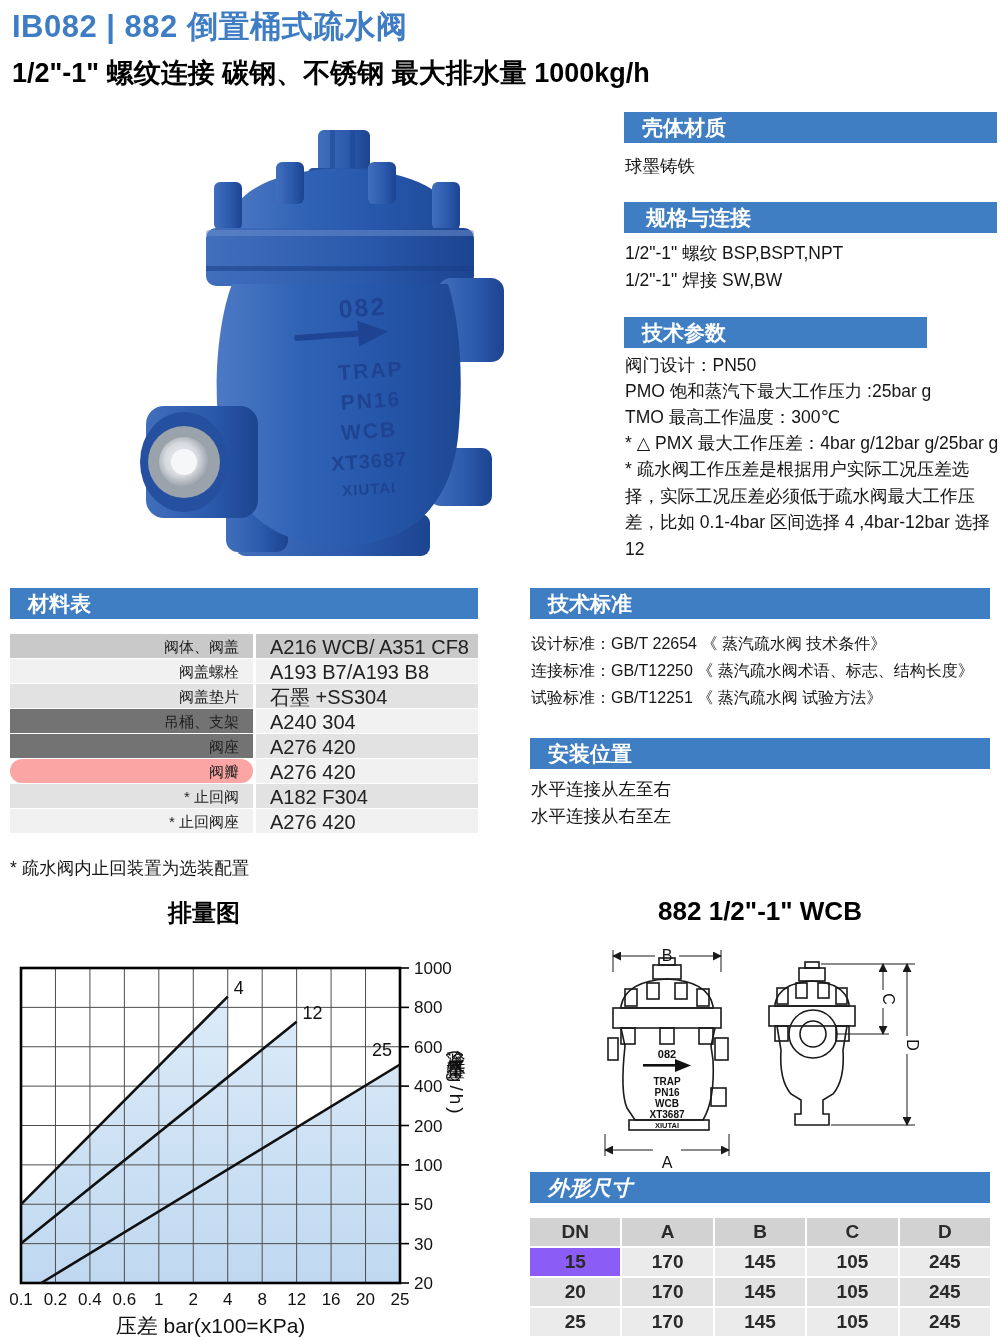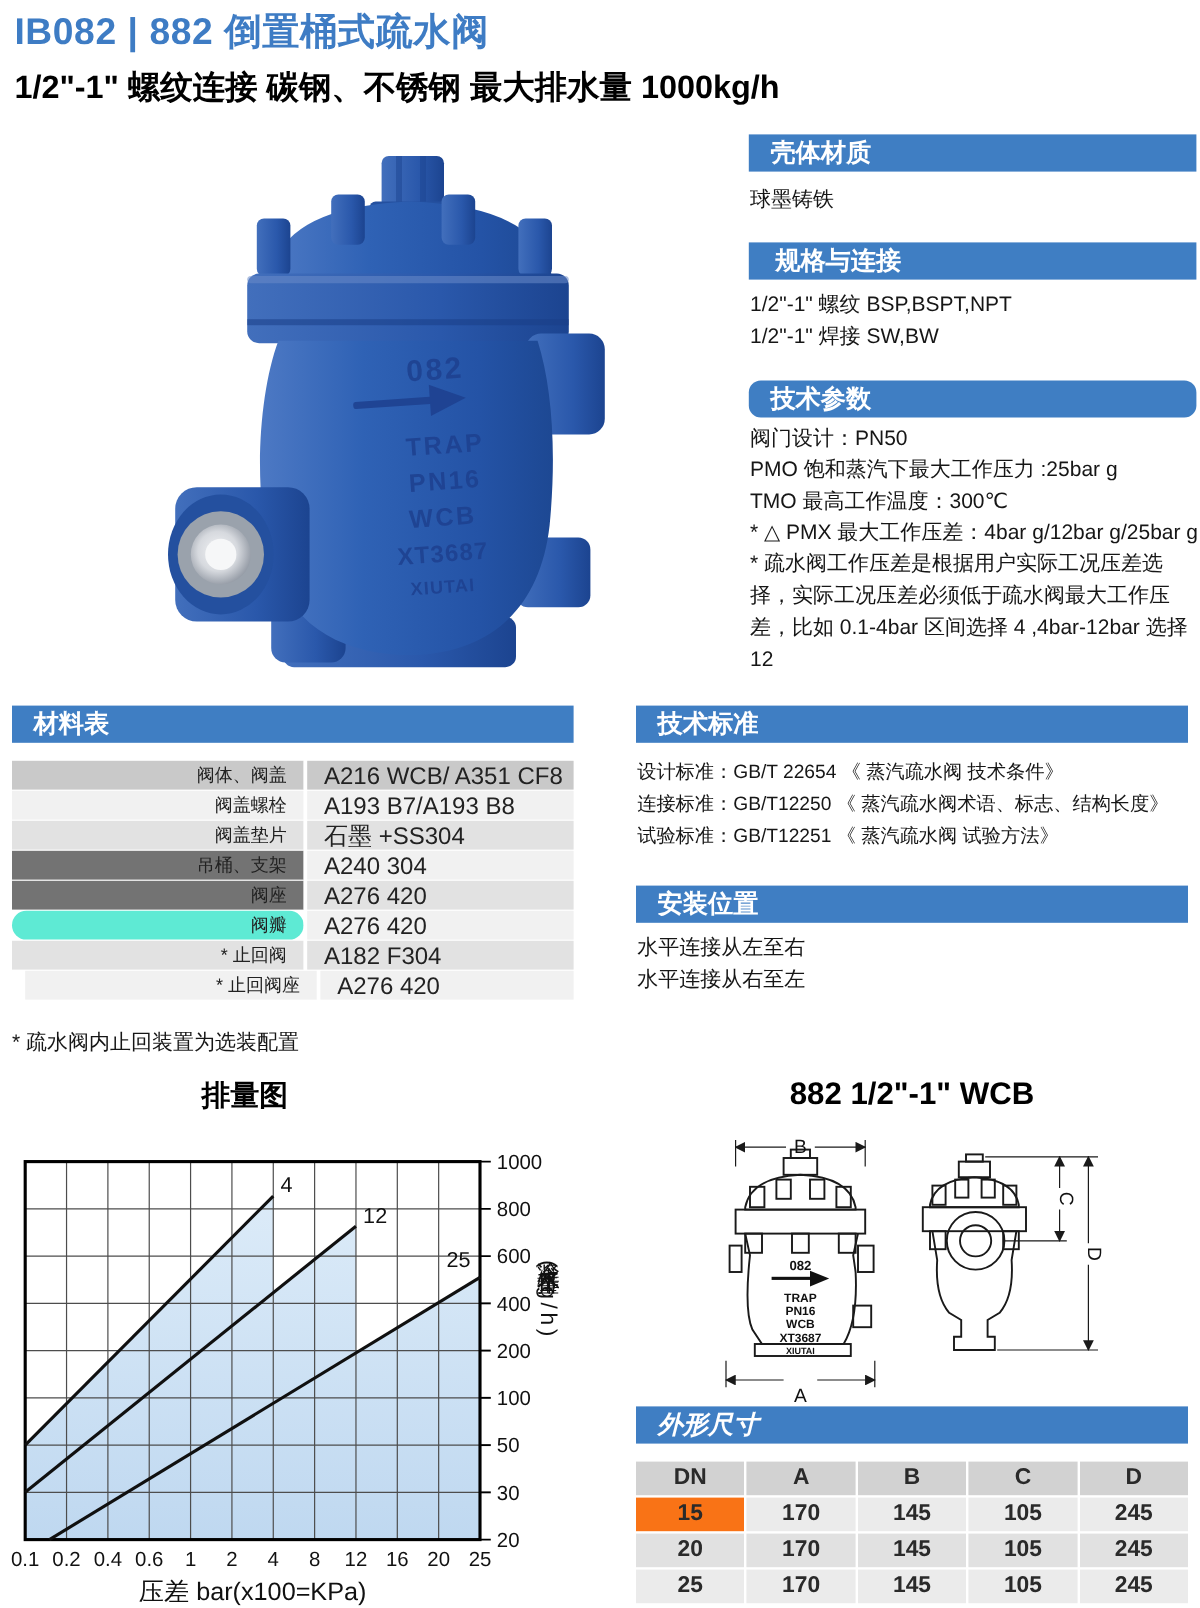--- a/index.html
+++ b/index.html
@@ -107,21 +107,21 @@
 
 <div class="abs banner" style="left:624px;top:112px;width:373px;">壳体材质</div>
 <div class="abs txt17" style="left:625px;top:153px;">球墨铸铁</div>
 
 <div class="abs banner" style="left:624px;top:202px;width:373px;padding-left:22px;">规格与连接</div>
 <div class="abs txt17 section-lines" style="left:625px;top:240px;">
   <div>1/2"-1"  螺纹 BSP,BSPT,NPT</div>
   <div>1/2"-1"  焊接 SW,BW</div>
 </div>
 
-<div class="abs banner" style="left:624px;top:317px;width:373px;border-radius:10px;">技术参数</div>
+<div class="abs banner" style="left:624px;top:317px;width:303px;">技术参数</div>
 <div class="abs txt17 section-lines" style="left:625px;top:352px;line-height:26px;">
   <div>阀门设计：PN50</div>
   <div>PMO 饱和蒸汽下最大工作压力 :25bar g</div>
   <div>TMO 最高工作温度：300℃</div>
   <div>* △ PMX 最大工作压差：4bar g/12bar g/25bar g</div>
 </div>
 <div class="abs note" style="left:625px;top:456px;width:372px;line-height:26.5px;">* 疏水阀工作压差是根据用户实际工况压差选择，实际工况压差必须低于疏水阀最大工作压差，比如 0.1-4bar 区间选择 4 ,4bar-12bar 选择 12</div>
 
 <div class="abs banner" style="left:10px;top:588px;width:468px;">材料表</div>
 <div class="abs" style="left:10px;top:634px;width:468px;" id="mat-table">
@@ -144,31 +144,31 @@
       <div class="mat-label" style="background: #737373;">吊桶、支架</div>
       <div class="mat-gap"></div>
       <div class="mat-value" style="background: rgb(241, 241, 241);">A240 304</div>
     </div>
     <div class="mat-row">
       <div class="mat-label" style="background: #737373;">阀座</div>
       <div class="mat-gap"></div>
       <div class="mat-value" style="background: rgb(226, 226, 226);">A276 420</div>
     </div>
     <div class="mat-row">
-      <div class="mat-label" style="background: #5eead4; border-radius: 13px;">阀瓣</div>
+      <div class="mat-label" style="background: #fca5a5; border-radius: 13px;">阀瓣</div>
       <div class="mat-gap"></div>
       <div class="mat-value" style="background: rgb(241, 241, 241);">A276 420</div>
     </div>
     <div class="mat-row">
       <div class="mat-label" style="background: rgb(226, 226, 226);">* 止回阀</div>
       <div class="mat-gap"></div>
       <div class="mat-value" style="background: rgb(226, 226, 226);">A182 F304</div>
     </div>
     <div class="mat-row">
-      <div class="mat-label" style="background: rgb(241, 241, 241); margin-left: 11px;">* 止回阀座</div>
+      <div class="mat-label" style="background: rgb(241, 241, 241);">* 止回阀座</div>
       <div class="mat-gap"></div>
       <div class="mat-value" style="background: rgb(241, 241, 241);">A276 420</div>
     </div>
   </div>
 <div class="abs note" style="left:10px;top:855px;">* 疏水阀内止回装置为选装配置</div>
 
 <div class="abs banner" style="left:530px;top:588px;width:460px;">技术标准</div>
 <div class="abs std-lines" style="left:531px;top:630px;">
   <div>设计标准：GB/T 22654 《 蒸汽疏水阀 技术条件》</div>
   <div>连接标准：GB/T12250 《 蒸汽疏水阀术语、标志、结构长度》</div>
@@ -343,21 +343,21 @@
 <div class="abs banner" style="left:530px;top:1172px;width:460px;font-style:italic;">外形尺寸</div>
 <div class="abs" style="left:530px;top:1218px;width:460px;" id="dim-table">
     <div class="dim-row">
       <div class="dim-cell" style="background: rgb(210, 210, 210);">DN</div>
       <div class="dim-cell" style="background: rgb(210, 210, 210);">A</div>
       <div class="dim-cell" style="background: rgb(210, 210, 210);">B</div>
       <div class="dim-cell" style="background: rgb(210, 210, 210);">C</div>
       <div class="dim-cell" style="background: rgb(210, 210, 210);">D</div>
     </div>
     <div class="dim-row">
-      <div class="dim-cell" style="background: #f97316;">15</div>
+      <div class="dim-cell" style="background: #8b5cf6;">15</div>
       <div class="dim-cell" style="background: rgb(235, 235, 235);">170</div>
       <div class="dim-cell" style="background: rgb(235, 235, 235);">145</div>
       <div class="dim-cell" style="background: rgb(235, 235, 235);">105</div>
       <div class="dim-cell" style="background: rgb(235, 235, 235);">245</div>
     </div>
     <div class="dim-row">
       <div class="dim-cell" style="background: rgb(225, 225, 225);">20</div>
       <div class="dim-cell" style="background: rgb(225, 225, 225);">170</div>
       <div class="dim-cell" style="background: rgb(225, 225, 225);">145</div>
       <div class="dim-cell" style="background: rgb(225, 225, 225);">105</div>

